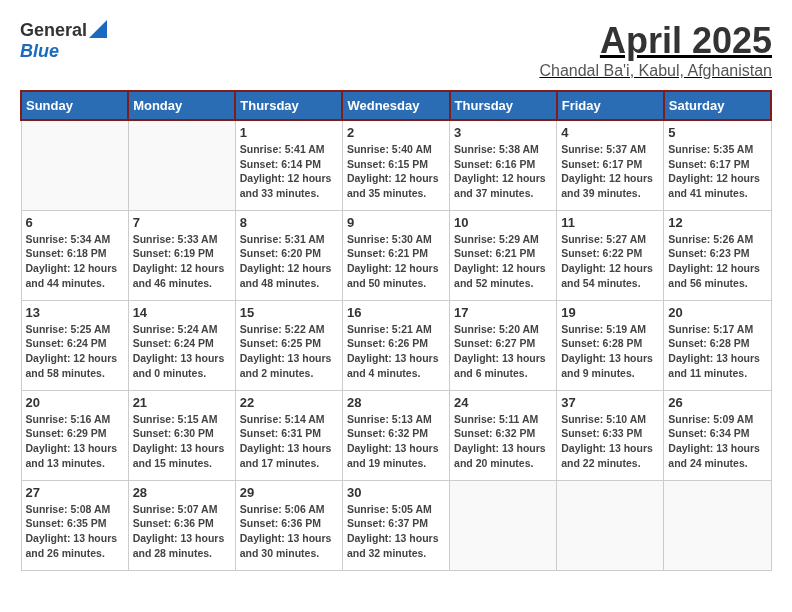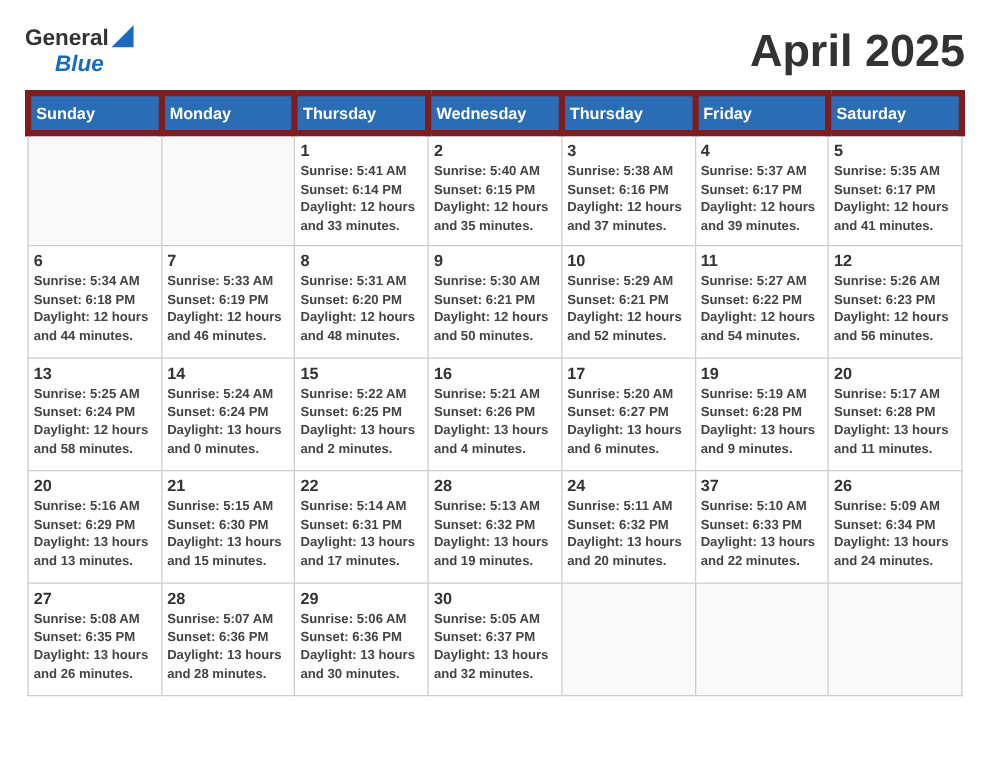--- a/index.html
+++ b/index.html
@@ -12,39 +12,40 @@
     }
     .header {
       display: flex;
       justify-content: space-between;
       align-items: flex-start;
       margin-bottom: 10px;
     }
     .logo {
       display: flex;
       flex-direction: column;
-      align-items: center;
+      align-items: flex-start;
     }
     .logo-text-general {
       font-size: 18px;
       font-weight: bold;
       color: #333;
     }
     .logo-text-blue {
       font-size: 18px;
       font-weight: bold;
       color: #1a6bbf;
       font-style: italic;
     }
     .logo-top-row {
       display: flex;
       align-items: center;
     }
     .title-section {
       text-align: right;
+      text-decoration: underline;
     }
     .month-title {
       font-size: 36px;
       font-weight: bold;
       color: #333;
     }
     .location-title {
       font-size: 16px;
       color: #555;
     }
@@ -52,21 +53,21 @@
       width: 100%;
       border-collapse: collapse;
       font-size: 11px;
     }
     .calendar thead th {
       background-color: #2a6db5;
       color: #fff;
       padding: 6px 4px;
       text-align: left;
       font-size: 13px;
-      border: 5px solid #7f1d1d;
+      border: 2px solid #7f1d1d;
     }
     .calendar tbody td {
       vertical-align: top;
       border: 1px solid #ccc;
       padding: 4px;
       width: calc(100% / 7);
       height: 90px;
     }
     .day-number {
       font-size: 13px;
@@ -93,20 +94,21 @@
     <div class="logo-top-row">
       <span class="logo-text-general">General</span>
       <svg width="18" height="18" viewBox="0 0 18 18" style="margin-left:2px; margin-top:-4px;">
         <polygon points="0,18 18,18 18,0" fill="#1a6bbf"></polygon>
       </svg>
     </div>
     <span class="logo-text-blue">Blue</span>
   </div>
   <div class="title-section">
     <div class="month-title">April 2025</div>
+    <div class="location-title">Chandal Ba'i, Kabul, Afghanistan</div>
   </div>
 </div>
 
 <table class="calendar">
   <thead>
     <tr id="calendar-header-row">
     <th>Sunday</th>
         <th>Monday</th>
         <th>Thursday</th>
         <th>Wednesday</th>

